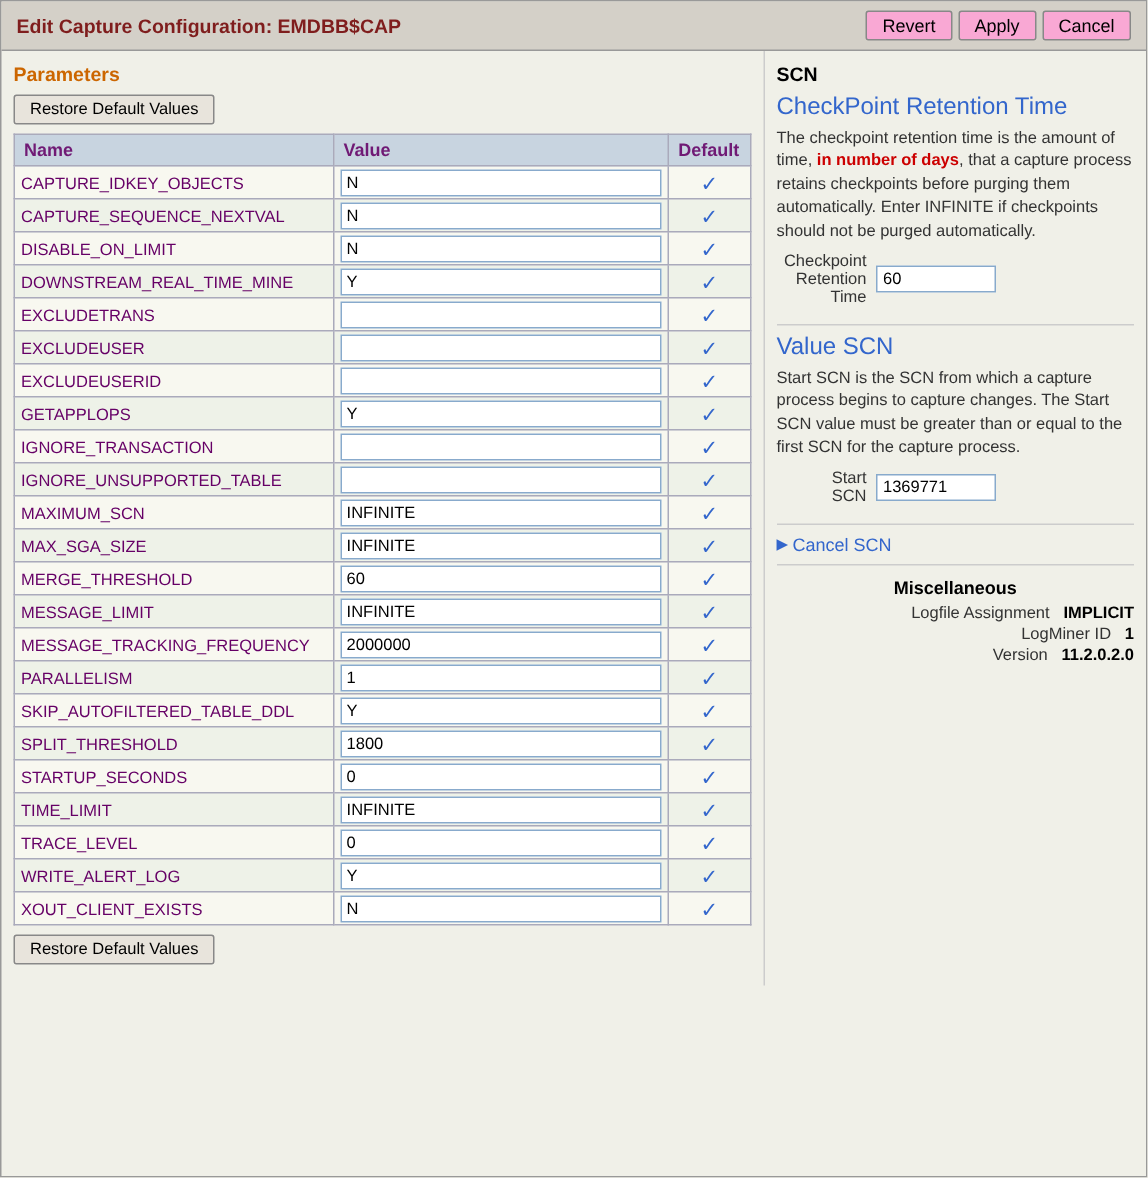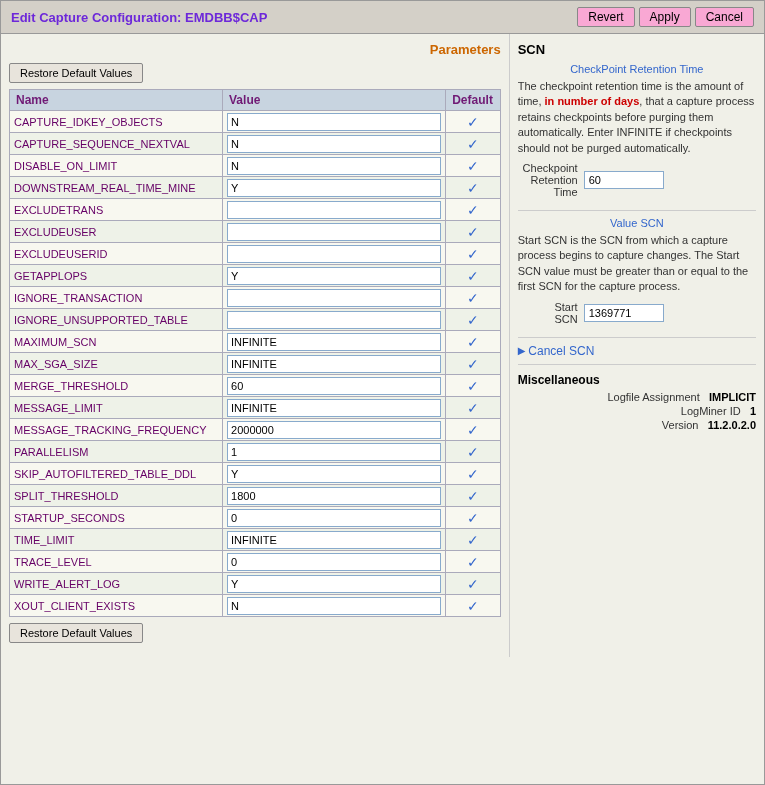--- a/index.html
+++ b/index.html
@@ -19,21 +19,21 @@
       background: #d4d0c8;
       border-bottom: 1px solid #999;
       padding: 6px 10px;
       display: flex;
       align-items: center;
       justify-content: space-between;
     }
     .title-text {
       font-size: 13px;
       font-weight: bold;
-      color: #6d28d9;
+      color: #7f1d1d;
     }
     .title-buttons {
       display: flex;
       gap: 4px;
     }
     .title-btn {
       padding: 2px 10px;
       font-size: 12px;
       background: #f9a8d4;
       border: 1px solid #888;
@@ -51,21 +51,20 @@
     .left-panel {
       width: 510px;
       padding: 8px;
       border-right: 1px solid #ccc;
     }
     .section-title {
       color: #cc6600;
       font-weight: bold;
       font-size: 13px;
       margin-bottom: 6px;
-      text-align: right;
     }
     .restore-btn {
       padding: 3px 10px;
       font-size: 11px;
       background: #e8e4dc;
       border: 1px solid #888;
       cursor: pointer;
       border-radius: 2px;
       margin-bottom: 6px;
     }
@@ -128,24 +127,23 @@
       font-weight: bold;
       font-size: 13px;
       color: #000;
       margin-bottom: 6px;
     }
     .scn-section {
       margin-bottom: 12px;
     }
     .scn-section-title {
       color: #3366cc;
-      font-size: 11px;
+      font-size: 16px;
       margin-bottom: 4px;
       font-weight: normal;
-      text-align: center;
     }
     .scn-desc {
       font-size: 11px;
       color: #333;
       line-height: 1.4;
       margin-bottom: 6px;
     }
     .scn-desc strong {
       color: #cc0000;
     }
@@ -181,20 +179,21 @@
       font-size: 10px;
     }
     .misc-section {
       margin-top: 8px;
     }
     .misc-title {
       font-weight: bold;
       font-size: 12px;
       color: #000;
       margin-bottom: 4px;
+      text-align: center;
     }
     .misc-row {
       font-size: 11px;
       text-align: right;
       margin-bottom: 2px;
     }
     .misc-row .misc-label {
       color: #333;
     }
     .misc-row .misc-value {

